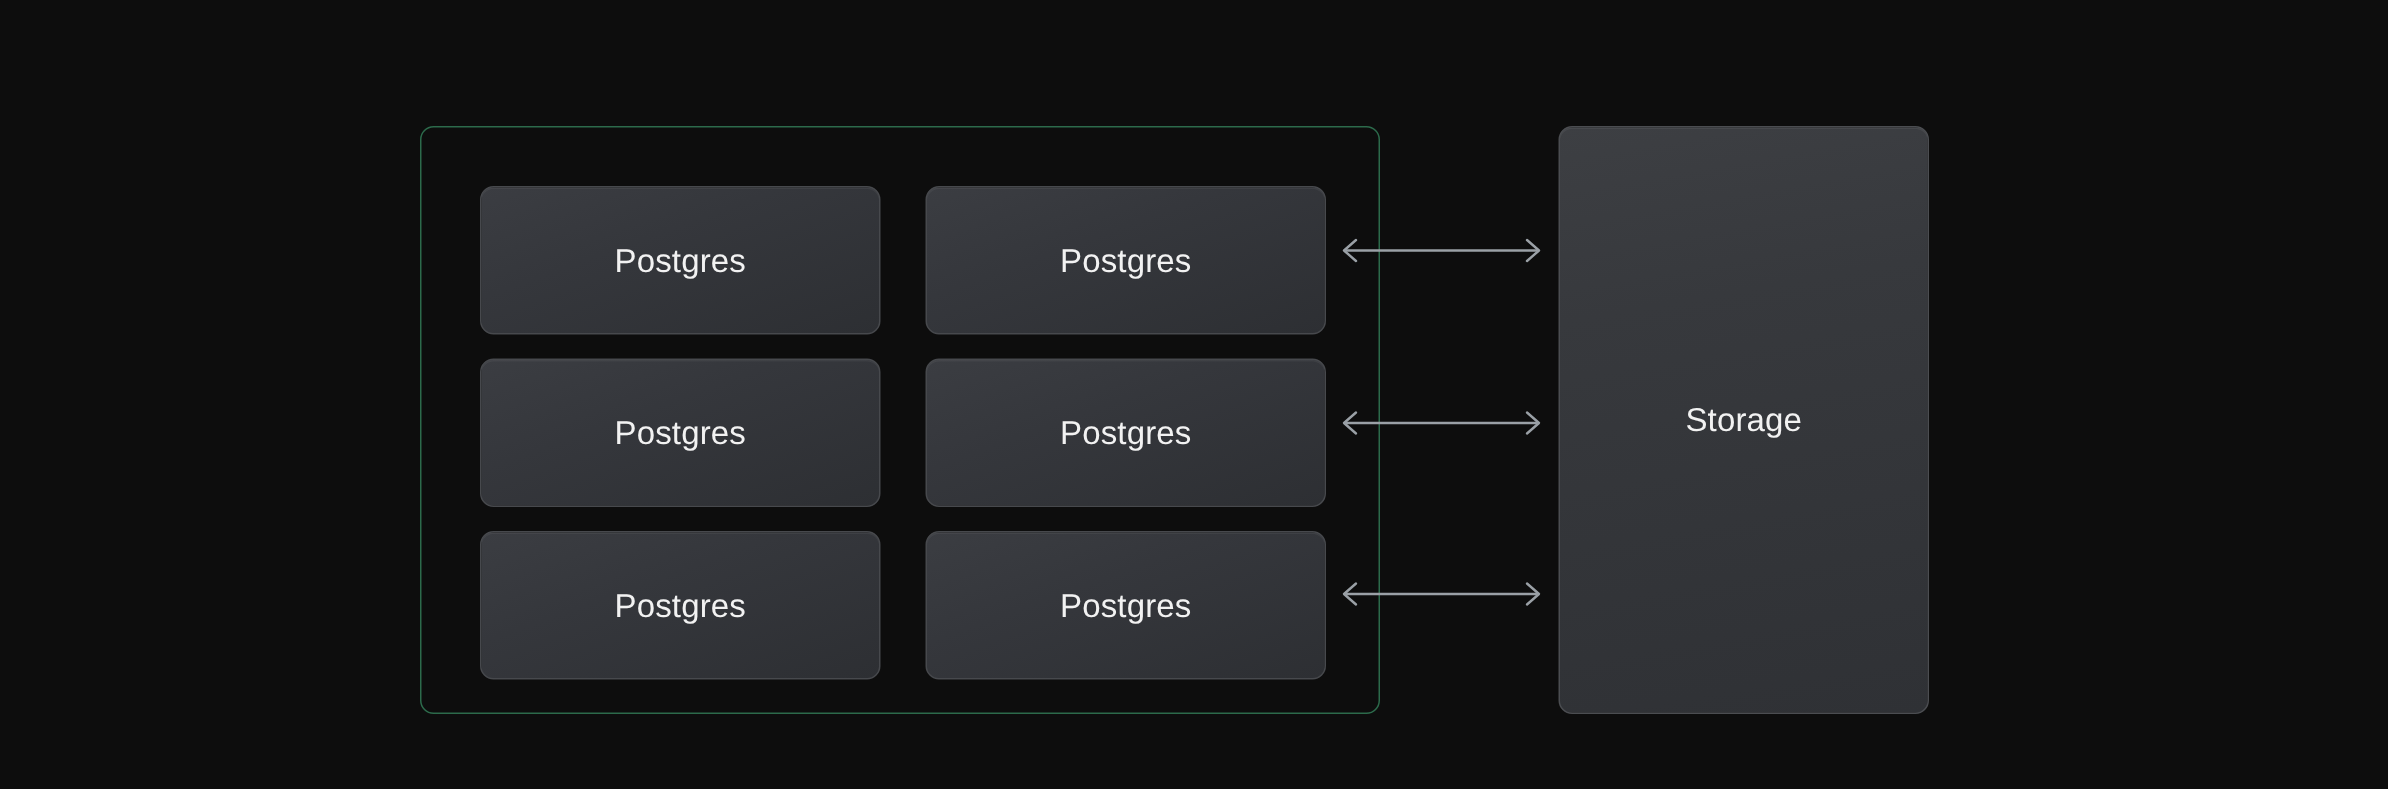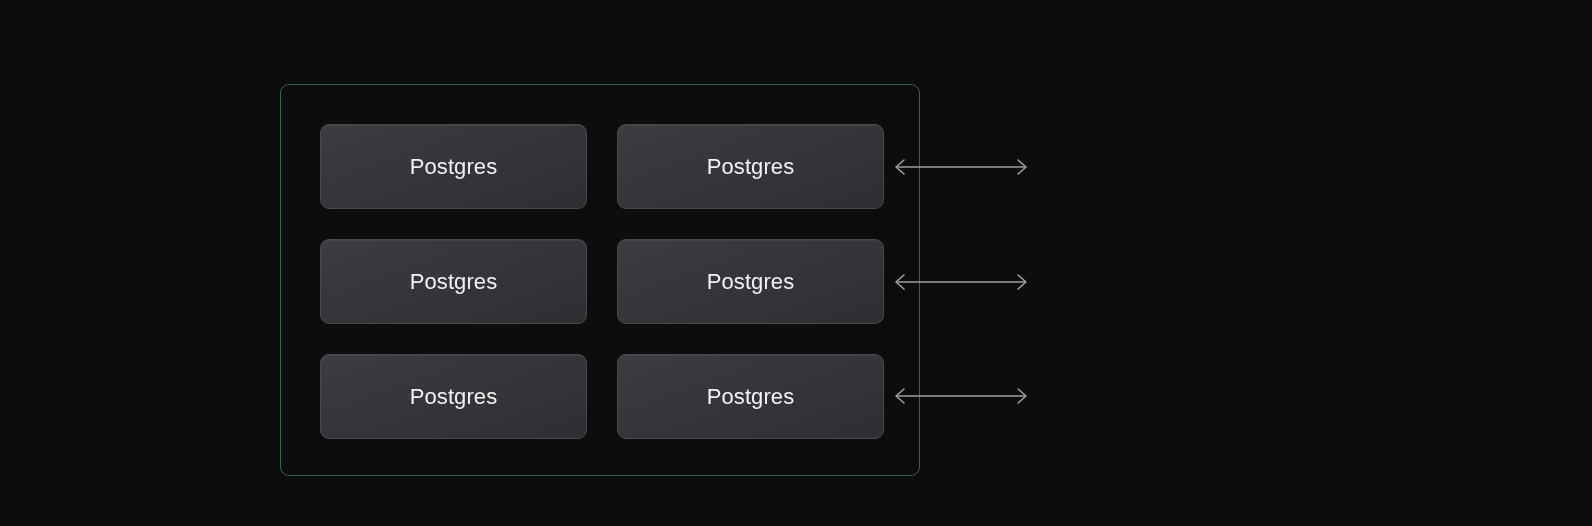--- a/index.html
+++ b/index.html
@@ -51,21 +51,21 @@
   .node-grid {
     position: absolute;
     left: 320px;
     top: 124px;
     width: 564px;
     height: 316px;
   }
   .node {
     position: absolute;
     width: 267px;
-    height: 85px;
+    height: 99px;
     border-radius: 9px;
     box-sizing: border-box;
     border: 1px solid #47494d;
     background: linear-gradient(160deg, #3b3d42 0%, #35373c 38%, #2d2f33 100%);
     box-shadow: inset 0 1px 0 rgba(255,255,255,0.05);
     display: flex;
     align-items: center;
     justify-content: center;
   }
   .node-label {
@@ -169,14 +169,17 @@
   </div>
 
   <div class="connector conn-2">
     <svg width="142" height="20" viewBox="0 0 142 20">
       <line x1="7" y1="10" x2="135" y2="10" stroke="#9aa0a6" stroke-width="1.6"></line>
       <polyline points="14,3 6,10 14,17" fill="none" stroke="#9aa0a6" stroke-width="1.6" stroke-linecap="round" stroke-linejoin="round"></polyline>
       <polyline points="128,3 136,10 128,17" fill="none" stroke="#9aa0a6" stroke-width="1.6" stroke-linecap="round" stroke-linejoin="round"></polyline>
     </svg>
   </div>
 
+  <div class="storage-box">
+    <span class="storage-label">Storage</span>
+  </div>
 
 </div>
 
 </body></html>

